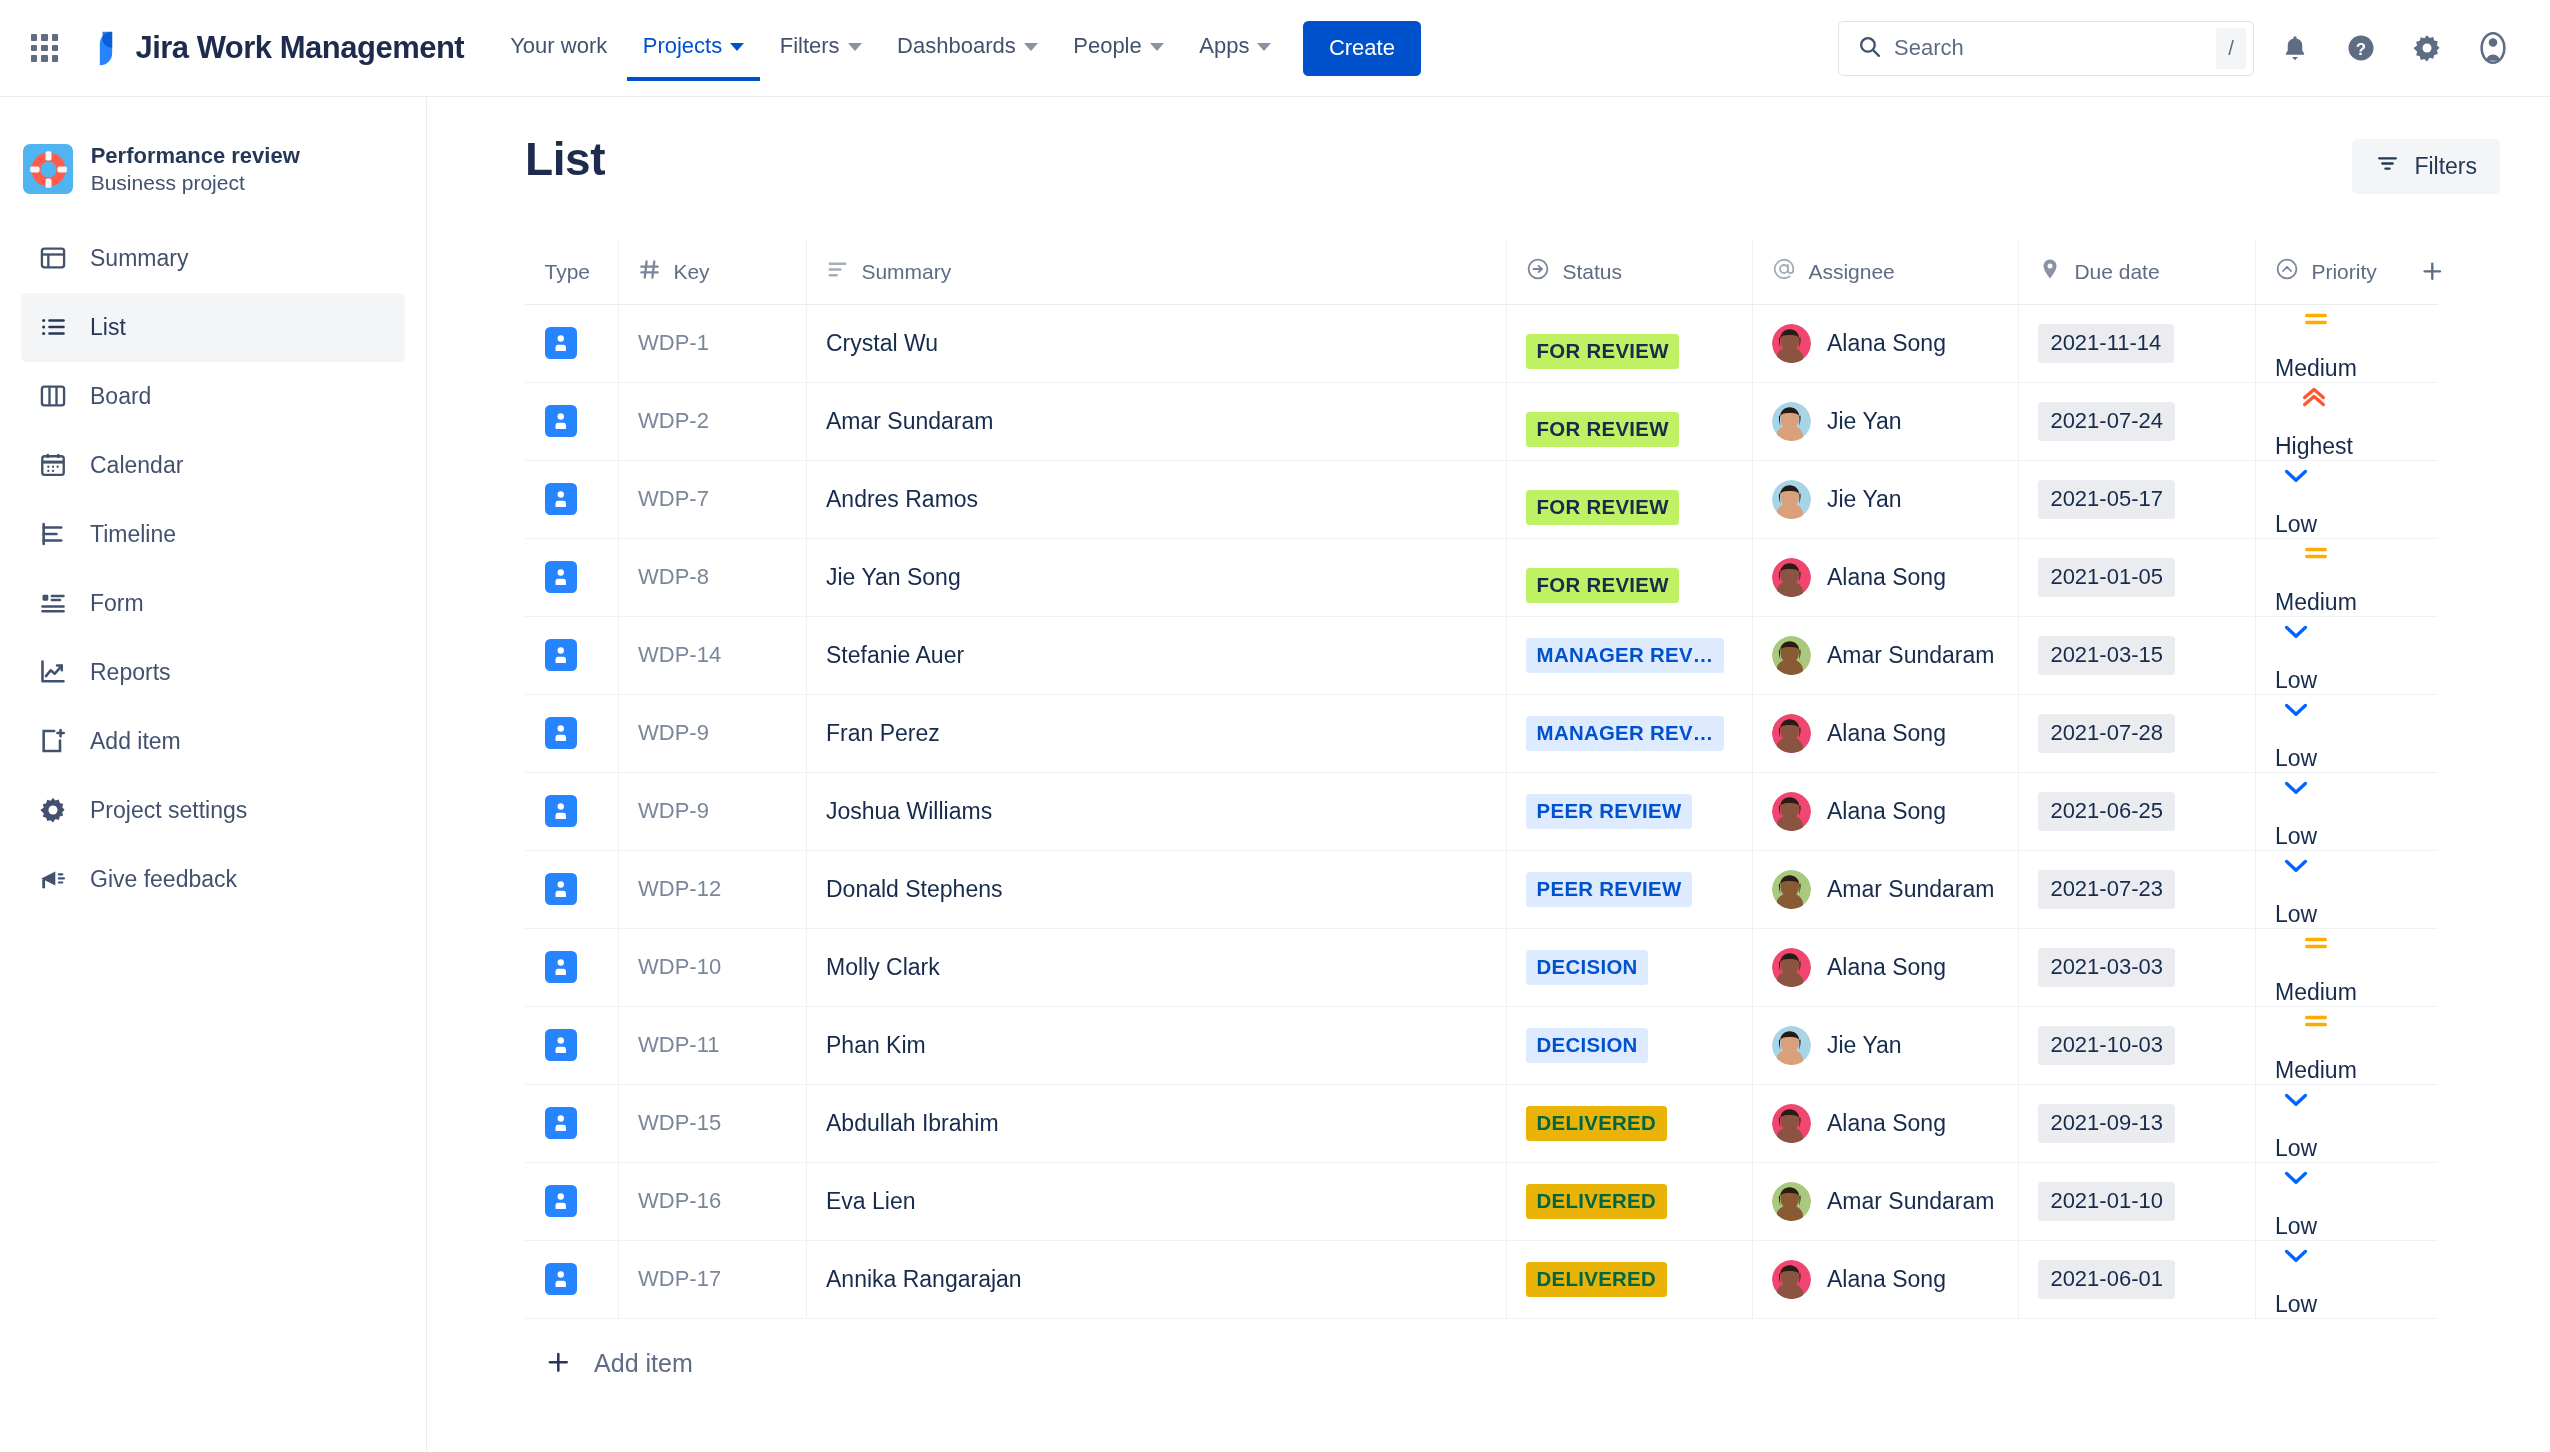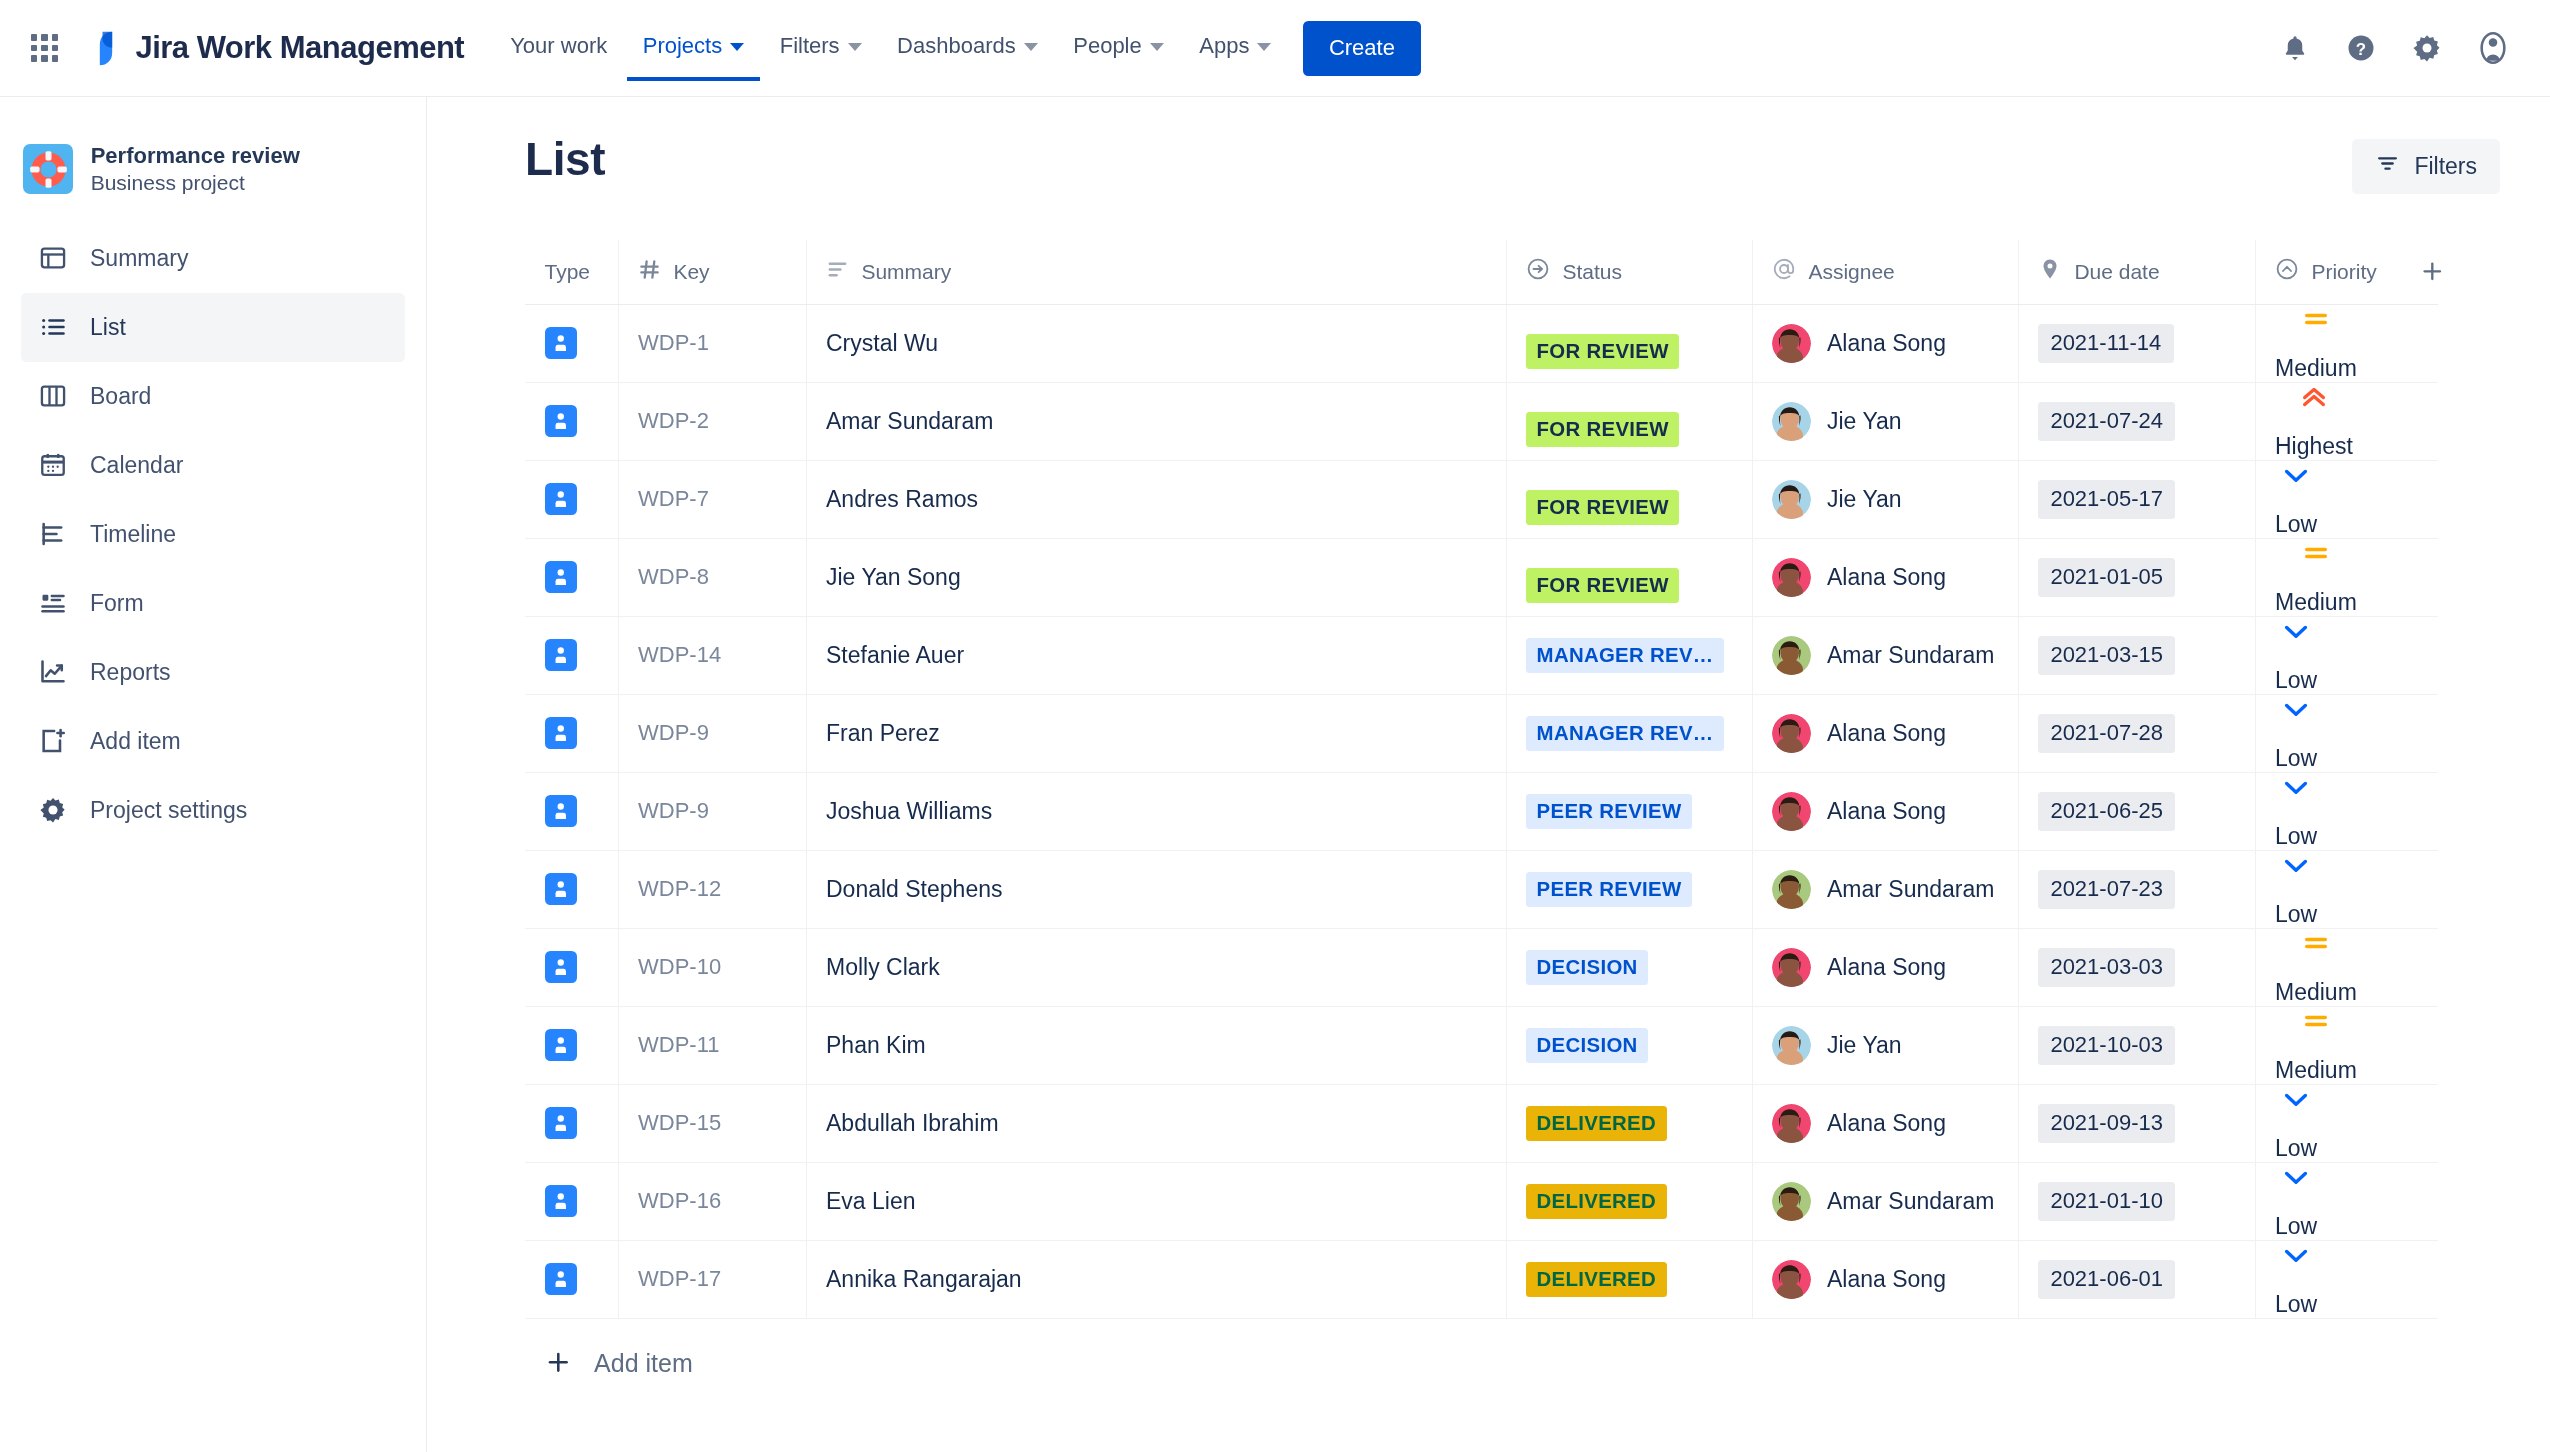--- a/index.html
+++ b/index.html
@@ -193,20 +193,30 @@
       <span class="caret"></span>
     </div>
     <div class="navitem">
       <span>Apps</span>
       <span class="caret"></span>
     </div>
     <button class="createbtn">Create</button>
   </div>
 
   <div class="topnav-right">
+    <div class="searchbox">
+      <span>
+        <svg width="25" height="25" viewBox="0 0 24 24" fill="none" stroke="#42526E" stroke-width="2.2" stroke-linecap="round">
+          <circle cx="10.5" cy="10.5" r="6.5"></circle>
+            <line x1="15.5" y1="15.5" x2="21" y2="21"></line>
+        </svg>
+      </span>
+      <span class="search-text">Search</span>
+      <span class="slashkey">/</span>
+    </div>
 
     <div class="iconbtn">
       <svg width="30" height="30" viewBox="0 0 24 24" fill="#5E6C84">
         <path d="M12 2.6a1.3 1.3 0 011.3 1.3v.5a5.8 5.8 0 014.5 5.65V14l1.5 2.3a.7.7 0 01-.6 1.1H5.3a.7.7 0 01-.6-1.1L6.2 14v-3.95A5.8 5.8 0 0110.7 4.4v-.5A1.3 1.3 0 0112 2.6z"></path>
         <path d="M9.7 19.2h4.6L12 21.8z"></path>
       </svg>
     </div>
     <div class="iconbtn">
       <svg width="30" height="30" viewBox="0 0 24 24">
         <circle cx="12" cy="12" r="10" fill="#5E6C84"></circle>
@@ -355,20 +365,32 @@
     <div class="navrow">
       <span class="ico">
         <svg width="28" height="28" viewBox="0 0 24 24" fill="#42526E">
           <path d="M12 1.8l2.1 2.1 2.9-.8.8 2.9 2.9.8-.8 2.9 2.1 2.1-2.1 2.1.8 2.9-2.9.8-.8 2.9-2.9-.8L12 22.8l-2.1-2.1-2.9.8-.8-2.9-2.9-.8.8-2.9L1.2 12l2.9-2.1-.8-2.9 2.9-.8.8-2.9 2.9.8z"></path>
           <circle cx="12" cy="12" r="3.9" fill="#fff"></circle>
         </svg>
       </span>
       <span>Project settings</span>
     </div>
 
+    <div class="navrow">
+      <span class="ico">
+        <svg width="28" height="28" viewBox="0 0 24 24" stroke="#42526E" stroke-width="1.8" stroke-linecap="round">
+          <path d="M2 11.5 L14 5.5 L14 17.5 Z" fill="#42526E" stroke="none"></path>
+          <path d="M4 13 L4 19" stroke-width="2.4"></path>
+          <line x1="17" y1="8" x2="20" y2="8"></line>
+              <line x1="17" y1="11.5" x2="21.4" y2="11.5"></line>
+              <line x1="17" y1="15" x2="20" y2="15"></line>
+        </svg>
+      </span>
+      <span>Give feedback</span>
+    </div>
 
   </div>
 </div>
 
 <div class="main">
   <div class="main-head">
     <div class="page-title">List</div>
     <button class="filters-btn">
       <span>
         <svg width="25" height="25" viewBox="0 0 24 24" stroke="#253858" stroke-width="2.2" stroke-linecap="round">

